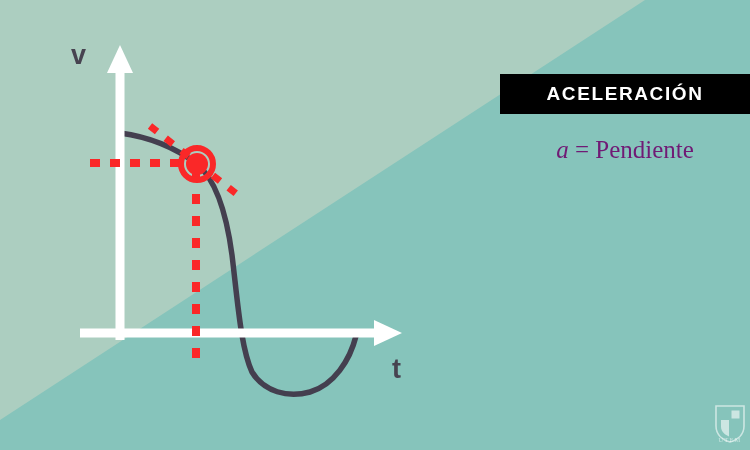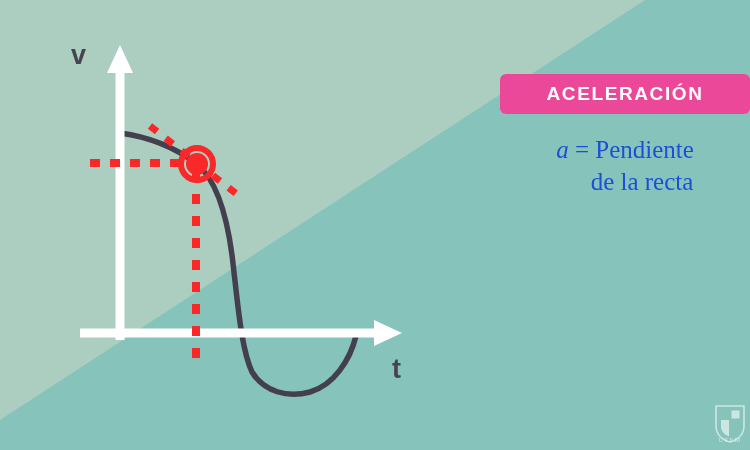--- a/index.html
+++ b/index.html
@@ -48,44 +48,43 @@
     left: 392px;
     top: 356px;
     font-size: 27px;
   }
   
   .banner {
     position: absolute;
     left: 500px;
     width: 250px;
     height: 40px;
-    background: #ec4899;
+    background: #000000;
     display: flex;
     align-items: center;
     justify-content: center;
-    border-radius: 6px;
   }
   .banner-accel { top: 74px; }
   .banner-desp  { top: 210px; }
   .banner-text {
     color: #ffffff;
     font-family: "Liberation Sans", sans-serif;
     font-weight: bold;
     font-size: 19px;
     letter-spacing: 1.6px;
     white-space: nowrap;
   }
   
   .formula {
     position: absolute;
     left: 500px;
     top: 134px;
     width: 250px;
     text-align: center;
-    color: #1d4ed8;
+    color: #701a75;
     font-family: "Liberation Serif", serif;
     font-size: 25px;
     line-height: 1.28;
   }
   .formula .var {
     font-style: italic;
   }
   .formula .line2 {
     display: block;
     padding-left: 34px;
@@ -157,21 +156,20 @@
   <div class="axis-label t">t</div>
 
   <div class="banner banner-accel">
     <span class="banner-text">ACELERACIÓN</span>
   </div>
 
   <div class="formula">
     <span class="var">a</span>
     <span>=</span>
     <span>Pendiente</span>
-    <span class="line2">de la recta</span>
   </div>
 
 
   <svg class="logo" viewBox="0 0 32 40">
     <path d="M2 2 H30 V22 C30 31, 23 36, 16 38 C9 36, 2 31, 2 22 Z" fill="none" stroke="#ffffff" stroke-width="1.6"></path>
     <path d="M7 16 H15 V32.5 C11.5 31, 7 28, 7 22.5 Z" fill="#ffffff"></path>
     <rect x="17.5" y="6.5" width="8" height="8" fill="#ffffff"></rect>
   </svg>
   <div class="logo-text">UTEM</div>
 

